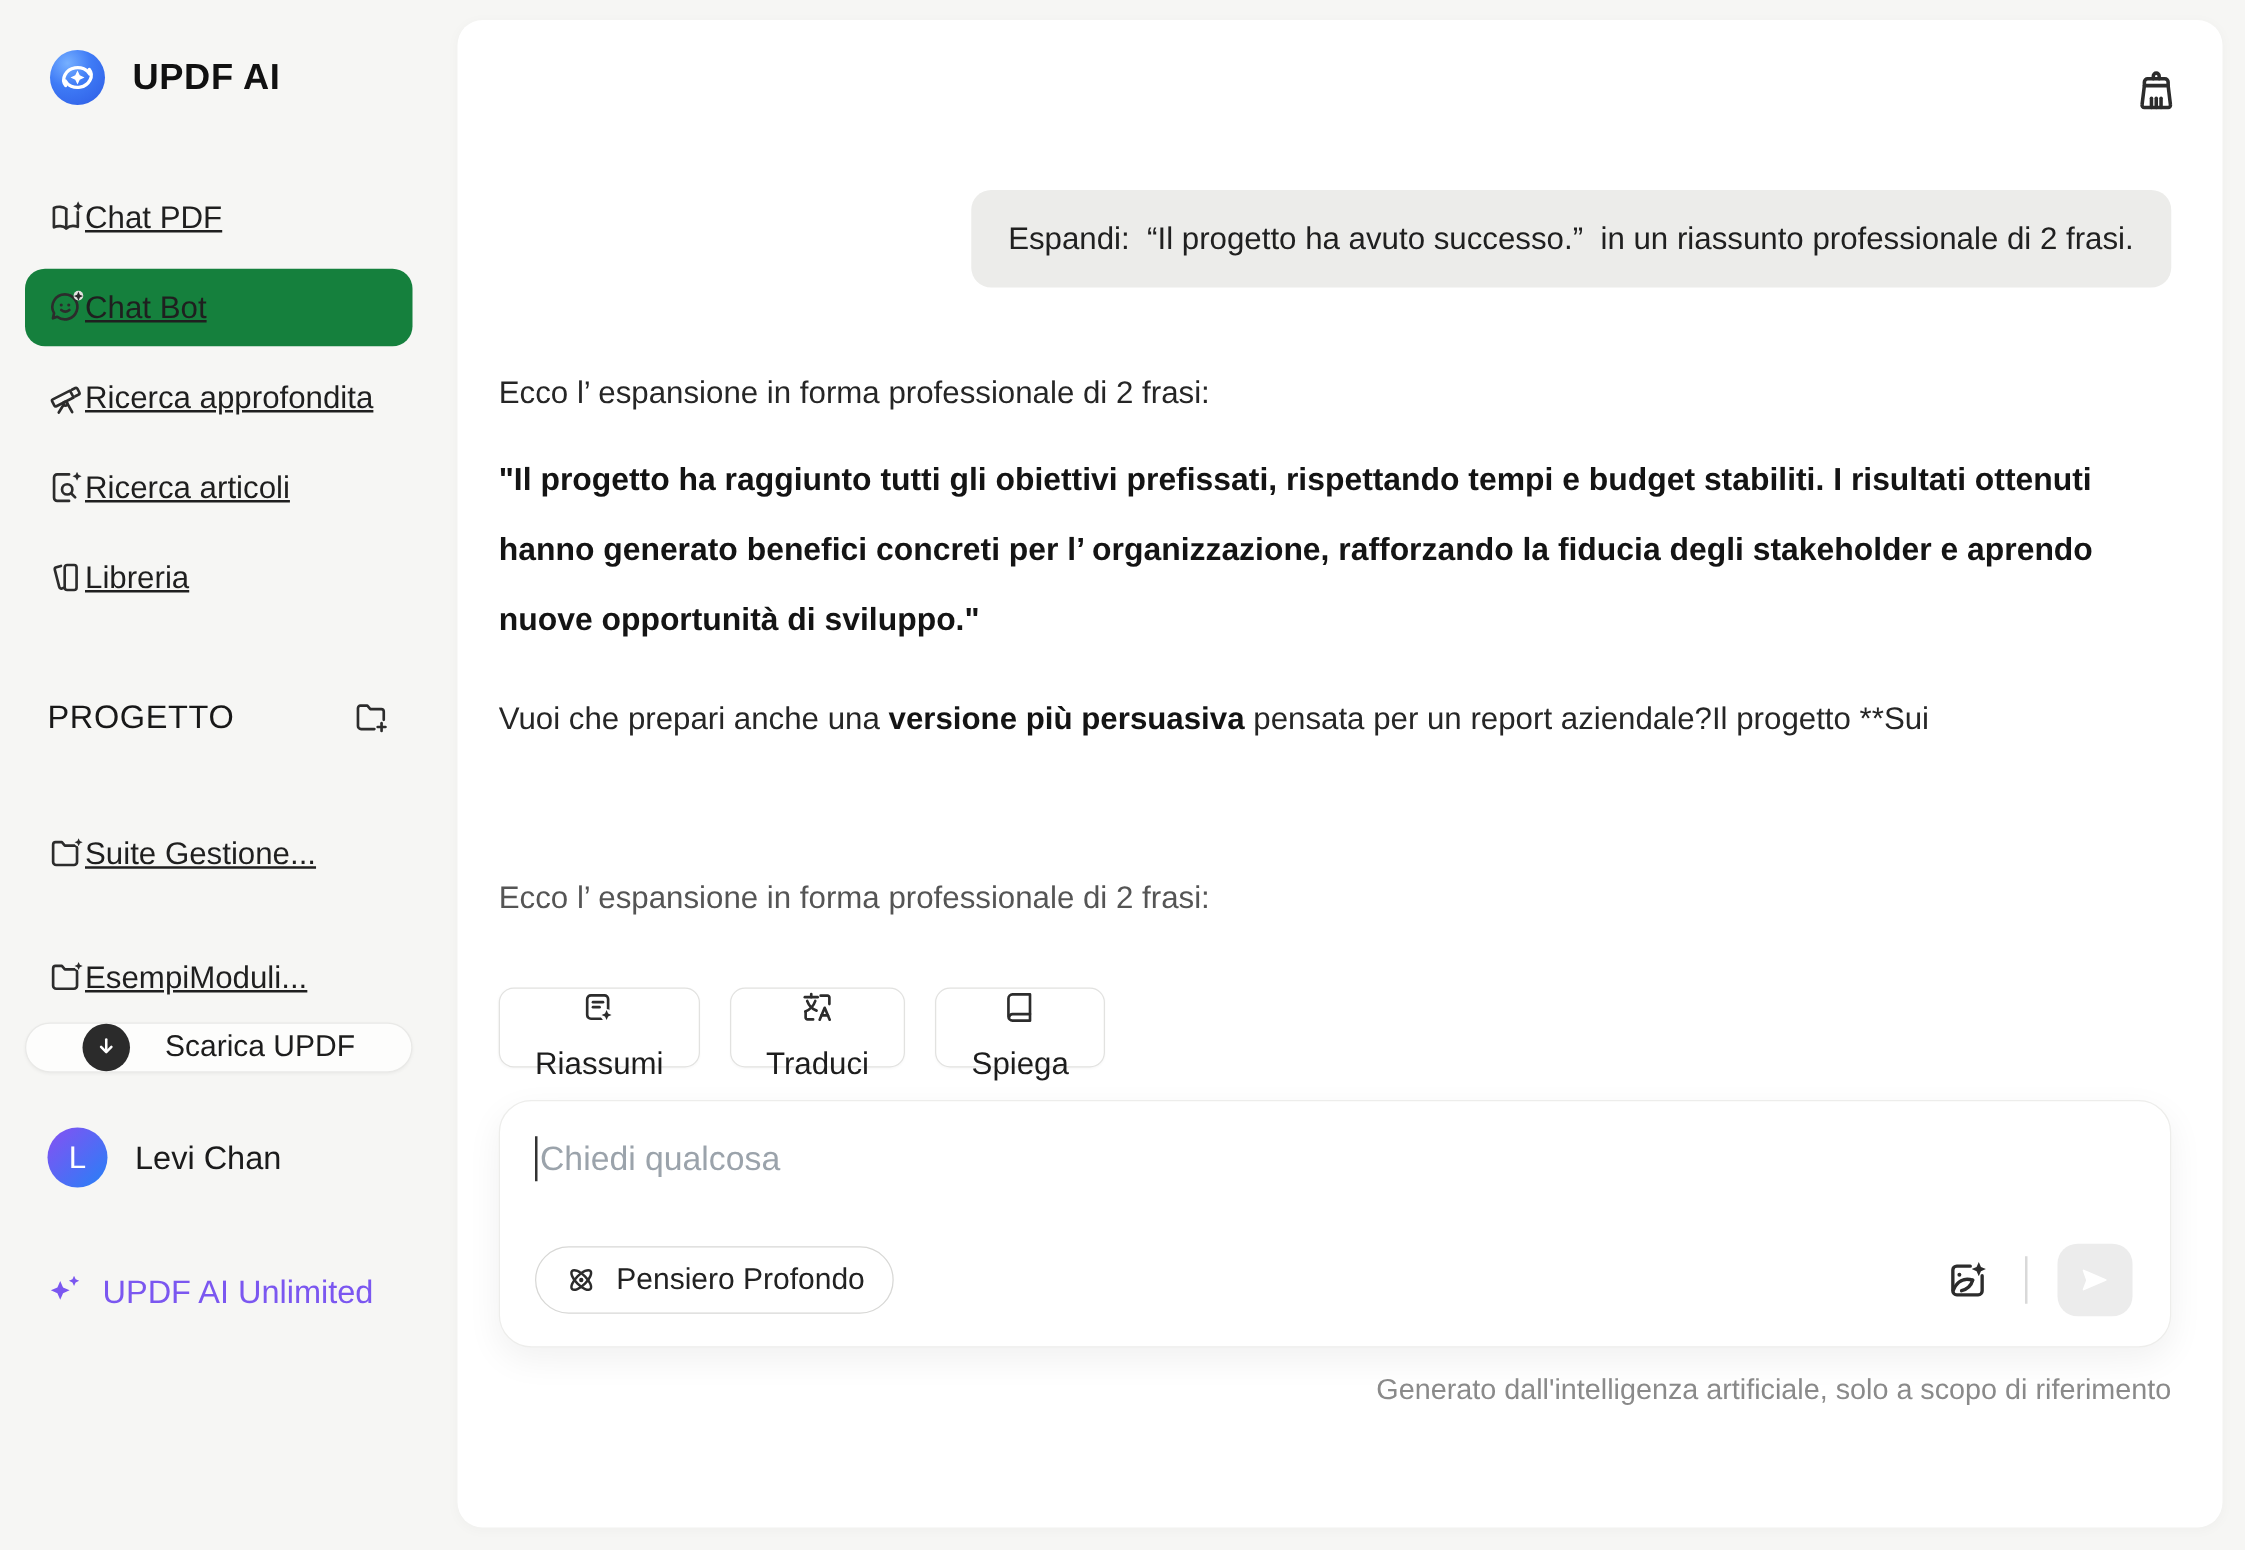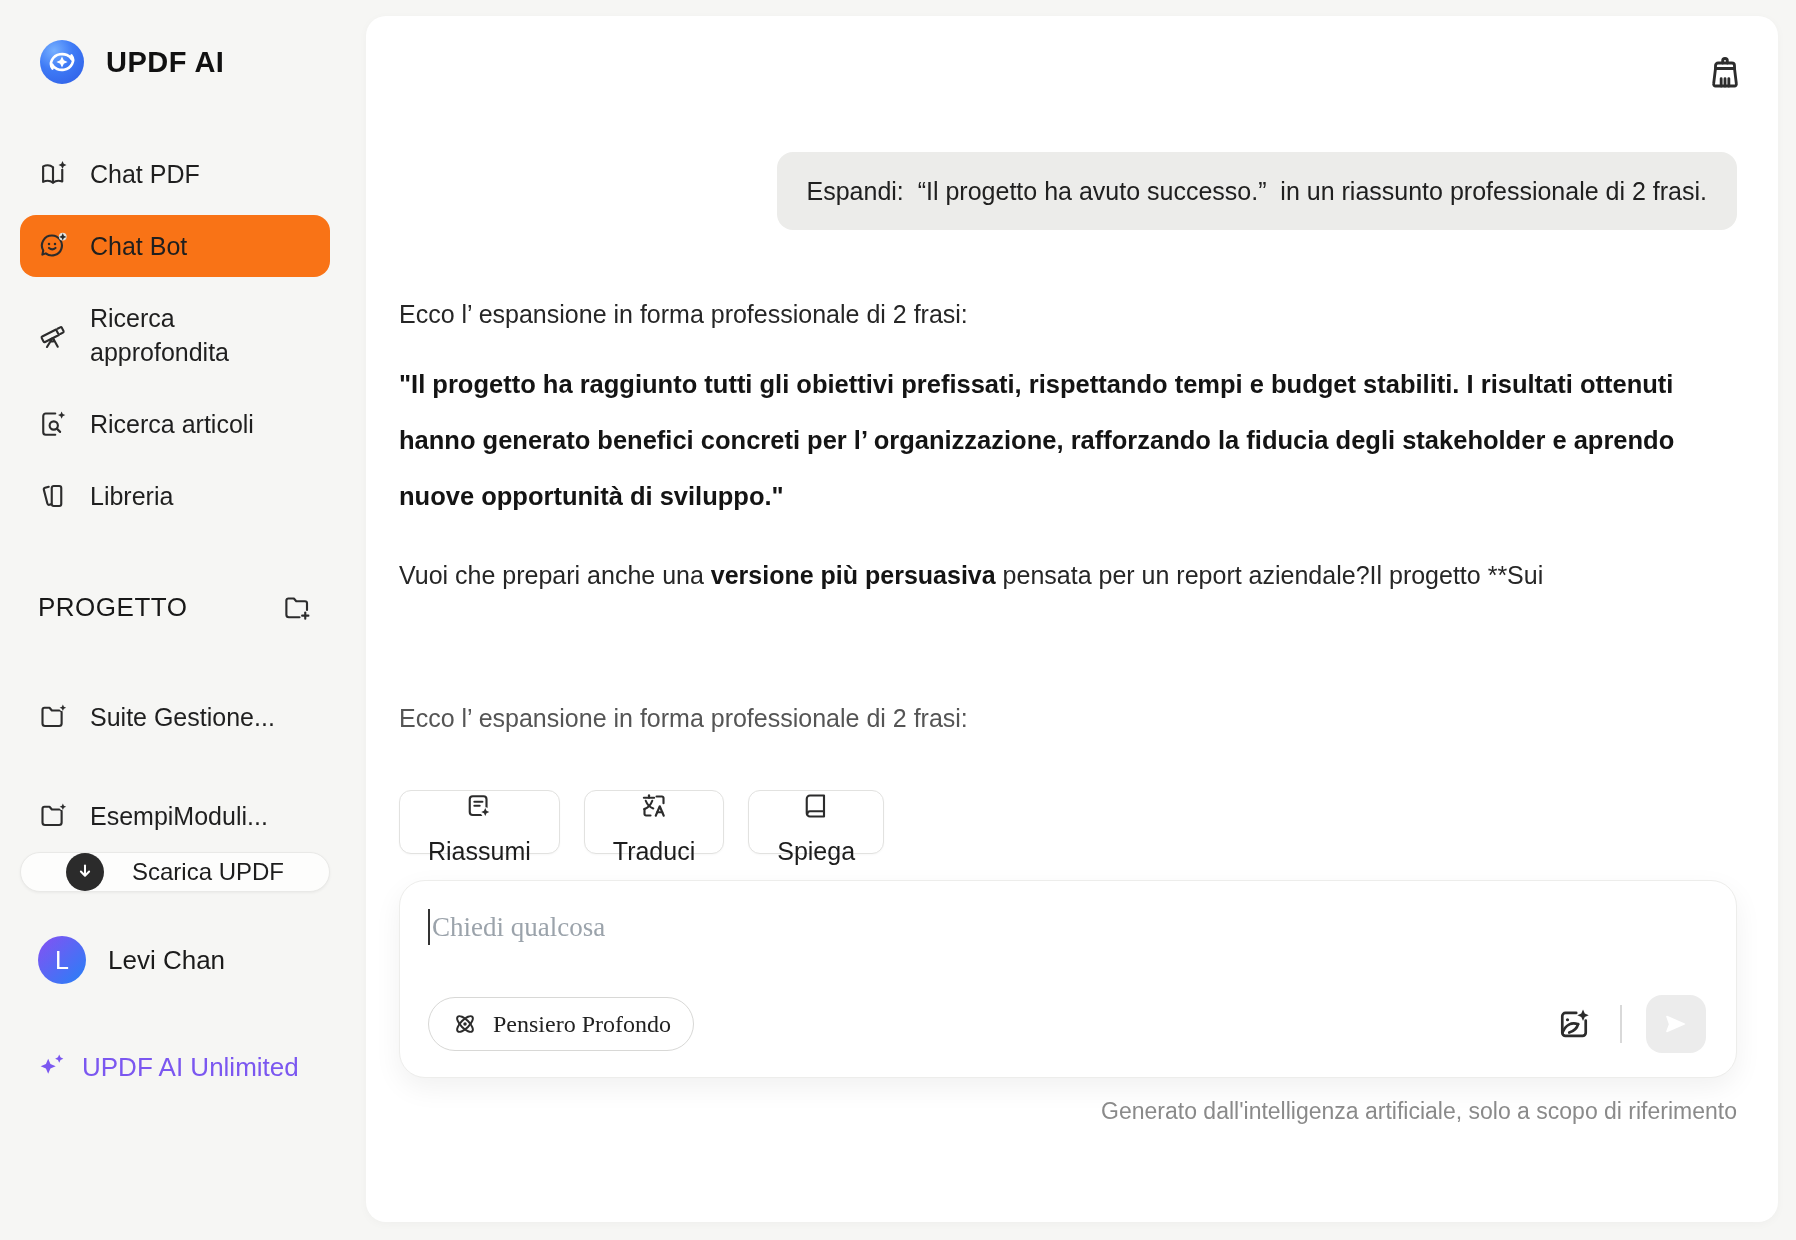--- a/index.html
+++ b/index.html
@@ -16,25 +16,25 @@
 
   
   .sidebar {
     position:absolute; left:0; top:0; width:350px; height:908px;
     display:flex; flex-direction:column; padding:38px 0 22px 0;
   }
   .brand { display:flex; align-items:center; gap:20px; padding-left:38px; }
   .brand-name { font-size:29px; font-weight:700; color:#111; letter-spacing:.5px; }
   .nav { margin-top:52px; display:flex; flex-direction:column; }
   .nav-item {
-    display:flex; align-items:center; gap:22px;
+    display:flex; align-items:center; 
     margin:5px 20px; padding:14px 18px; border-radius:16px;
-    font-size:25px; color:#1f1f1f; cursor:pointer; line-height:34px;
-  }
-  .nav-item.active { background:#f97316; }
+    font-size:25px; color:#1f1f1f; cursor:pointer; line-height:34px;text-decoration:underline;
+  }
+  .nav-item.active { background:#15803d; }
   .nav-item .ni { flex:0 0 30px; }
   .divider { height:1px; background:#e4e4e2; margin:26px 20px 0 20px; }
   .proj-header {
     display:flex; align-items:center; justify-content:space-between;
     margin:34px 20px 6px 20px; padding:0 18px;
   }
   .proj-title { font-size:26px; font-weight:500; color:#181818; letter-spacing:.5px; }
   .proj-add { cursor:pointer; }
   .spacer { flex:1; }
   .download-btn {
@@ -82,21 +82,20 @@
   .action-btn {
     display:flex; align-items:center; gap:16px; height:64px; padding:0 28px;
     background:#fff; border:1px solid #e2e2e0; border-radius:12px;
     font-size:25px; color:#1d1d1d; cursor:pointer; box-shadow:0 1px 2px rgba(0,0,0,.03);flex-direction:column;
   }
 
   .composer {
     margin-top:26px; background:#fff; border:1px solid #ededeb; border-radius:26px;
     box-shadow:0 10px 28px rgba(0,0,0,.06);
     padding:28px 30px 24px 28px;
-    font-family:Liberation Serif, serif;
   }
   .input-line { display:flex; align-items:center; }
   .caret { width:2px; height:36px; background:#333; margin-right:2px; }
   .placeholder { font-size:27px; color:#9ba3ab; }
   .composer-controls { margin-top:50px; display:flex; align-items:center; }
   .deep-pill {
     display:flex; align-items:center; gap:14px; padding:12px 22px;
     border:1.5px solid #d8d8d6; border-radius:999px; cursor:pointer;
     font-size:24px; color:#222;
   }

